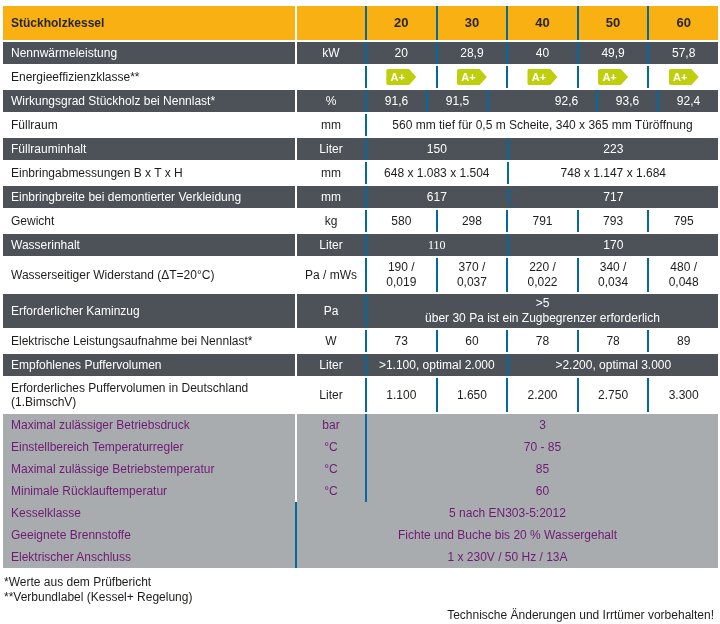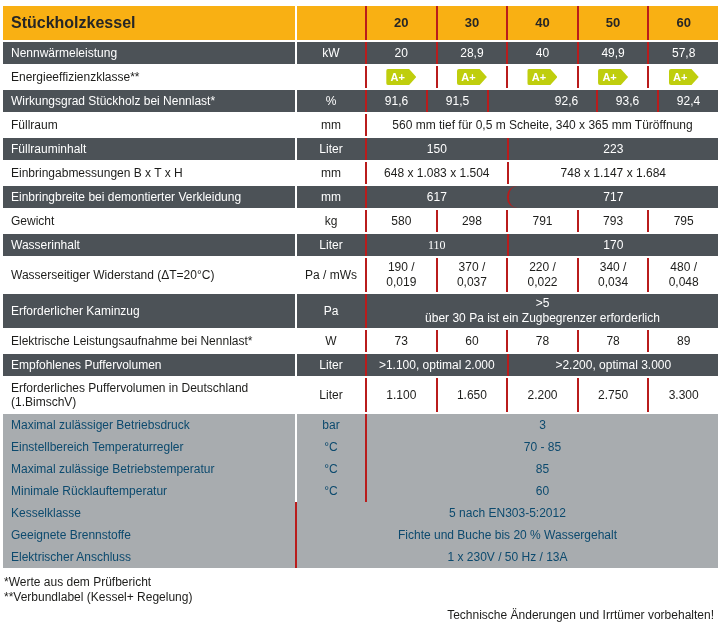--- a/index.html
+++ b/index.html
@@ -9,34 +9,34 @@
     color:var(--text-dark); padding:6px 2px 0 3px; overflow:hidden;
   }
   .trow { display:flex; margin-bottom:2px; height:22px; font-size:12px; }
   .trow.tall { height:34px; }
   .trow.header {
     height:34px; background:var(--orange); font-weight:bold;
     font-size:13px; margin-bottom:2px; color:#262626;
   }
   .trow.dark  { background:var(--dark); color:#ffffff; }
   .trow.light { background:#ffffff; color:var(--text-dark); }
-  .trow.gray  { background:transparent; color:#0c4a6e; margin-bottom:0; }
+  .trow.gray  { background:transparent; color:#701a75; margin-bottom:0; }
   .gray-block { background:var(--gray); }
   .label {
     width:292px; box-sizing:border-box; display:flex; align-items:center;
     padding-left:8px; white-space:pre-line; line-height:1.2;
   }
-  .trow.header .label { font-size:16px; }
+  .trow.header .label { font-size:12px; }
   .unit {
     width:70px; box-sizing:border-box; border-left:2px solid #fff;
     display:flex; align-items:center; justify-content:center; text-align:center;
   }
   .values { flex:1; display:flex; min-width:0; }
   .cell {
-    box-sizing:border-box; border-left:2px solid #b91c1c;
+    box-sizing:border-box; border-left:2px solid #0369a1;
     display:flex; align-items:center; justify-content:center;
     text-align:center; white-space:pre-line; line-height:1.25; min-width:0;
   }
   .trow.header .cell { font-weight:bold; }
   .badge {
     display:inline-block; width:23px; height:16px; line-height:16px;
     padding-right:7px; background:var(--green); color:#ffffff;
     font-weight:bold; font-size:11px; text-align:center;
     border-radius:2px 0 0 2px;
     clip-path:polygon(0 0, 76% 0, 100% 50%, 76% 100%, 0 100%);

